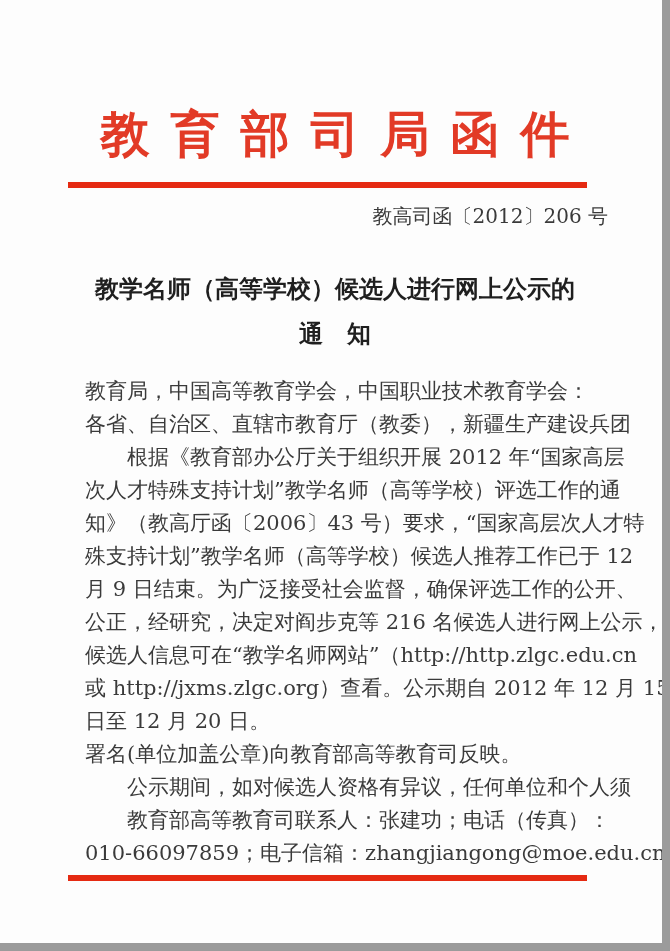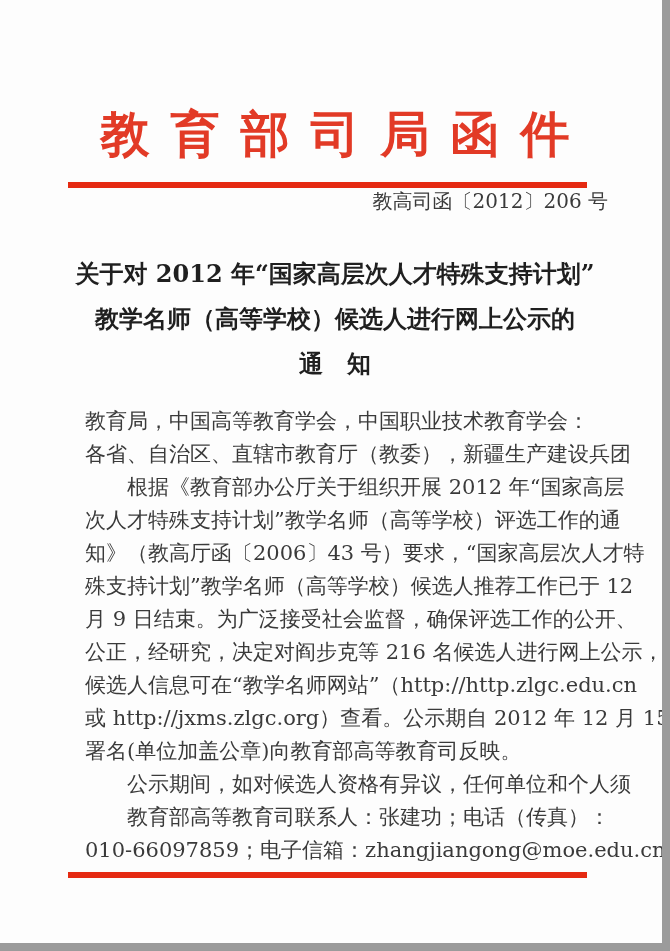--- a/index.html
+++ b/index.html
@@ -57,21 +57,21 @@
     margin-top: 18px;
     border-top: 4px solid var(--rule-red);
     border-bottom: 2px solid var(--rule-red);
   }
   .rule-bottom {
     margin-top: 5px;
     border-top: 2px solid var(--rule-red);
     border-bottom: 4px solid var(--rule-red);
   }
   .doc-number {
-    margin-top: 1px;
+    margin-top: 16px;
     margin-right: 62px;
     text-align: right;
     font-size: 20px;
     color: var(--text);
     height: 24px;
     line-height: 24px;
   }
   .doc-title {
     margin-top: 38px;
     text-align: center;
@@ -96,39 +96,39 @@
 
 <div class="page">
 
   <div class="letterhead">教育部司局函件</div>
 
   <div class="rule rule-top"></div>
 
   <div class="doc-number">教高司函〔2012〕206 号</div>
 
   <div class="doc-title">
-      <div class="title-line">关于对 2012 年“国家高层次人才特殊支持计划”</div>
       <div class="title-line">教学名师（高等学校）候选人进行网上公示的</div>
       <div class="title-line">通　知</div>
     </div>
 
   <div class="doc-body">
       <div class="paragraph">
         <div class="body-line">教育局，中国高等教育学会，中国职业技术教育学会：</div>
         <div class="body-line">各省、自治区、直辖市教育厅（教委），新疆生产建设兵团</div>
       </div>
       <div class="paragraph">
         <div class="body-line">　　根据《教育部办公厅关于组织开展 2012 年“国家高层</div>
         <div class="body-line">次人才特殊支持计划”教学名师（高等学校）评选工作的通</div>
         <div class="body-line">知》（教高厅函〔2006〕43 号）要求，“国家高层次人才特</div>
         <div class="body-line">殊支持计划”教学名师（高等学校）候选人推荐工作已于 12</div>
         <div class="body-line">月 9 日结束。为广泛接受社会监督，确保评选工作的公开、</div>
         <div class="body-line">公正，经研究，决定对阎步克等 216 名候选人进行网上公示，</div>
         <div class="body-line">候选人信息可在“教学名师网站”（http://http.zlgc.edu.cn</div>
         <div class="body-line">或 http://jxms.zlgc.org）查看。公示期自 2012 年 12 月 15</div>
+        <div class="body-line">日至 12 月 20 日。</div>
       </div>
       <div class="paragraph">
         <div class="body-line">署名(单位加盖公章)向教育部高等教育司反映。</div>
         <div class="body-line">　　公示期间，如对候选人资格有异议，任何单位和个人须</div>
       </div>
       <div class="paragraph">
         <div class="body-line">　　教育部高等教育司联系人：张建功；电话（传真）：</div>
         <div class="body-line">010-66097859；电子信箱：zhangjiangong@moe.edu.cn。</div>
       </div>
     </div>

